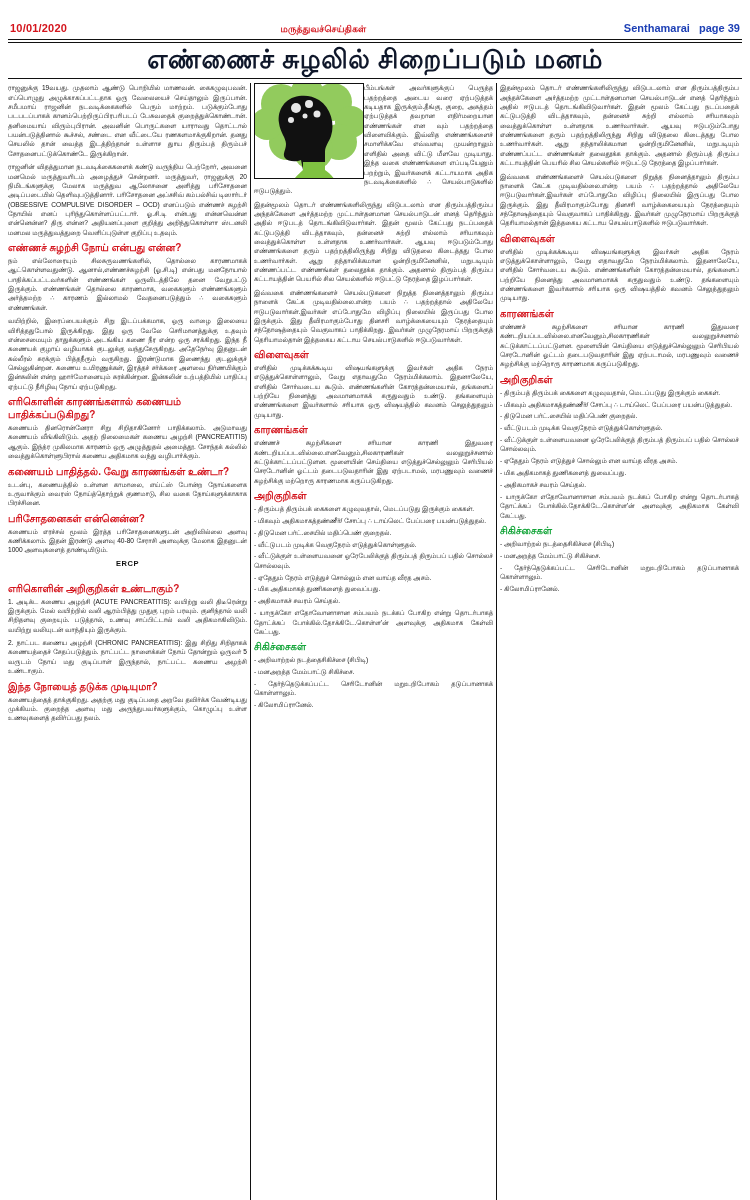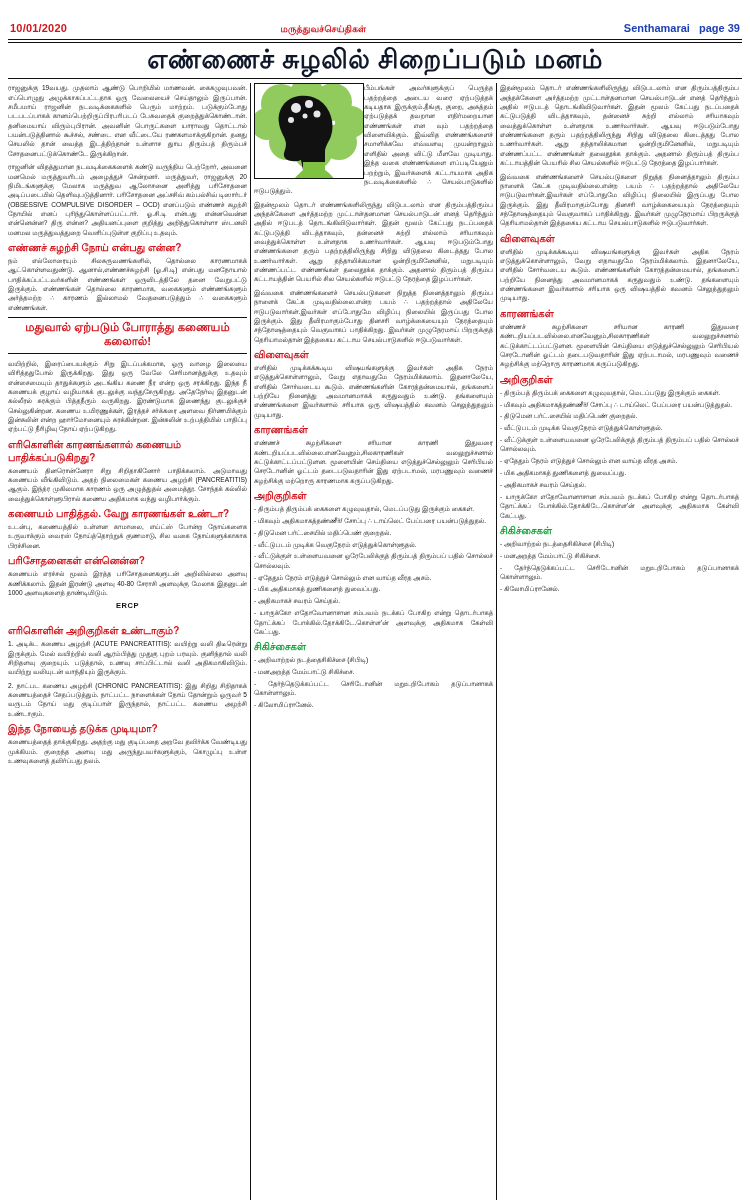--- a/index.html
+++ b/index.html
@@ -166,21 +166,20 @@
 
   <div class="cols">
 
     <div class="col">
       <p>ராஜனுக்கு 19வயது. முதலாம் ஆண்டு பொறியில் மாணவன். கைகழுவுபவன். எப்பொழுது அழுக்காகப்பட்டதாக ஒரு வேலையைச் செய்தாலும் இருப்பான். சமீபமாய் ராஜனின் நடவடிக்கைகளில் பெரும் மாற்றம். படுக்கும்போது படபடப்பாகக் கானம்பெற்றிருப்பிரபரிபடப் பேசுவதைக் குறைத்துக்கொண்டான். தனிமையாய் விரும்புபிரான். அவனின் பொருட்களை யாராவது தொட்டால் பயன்படுத்தினால் கூச்சல், சண்டை என வீட்டையே ரணகளமாக்குகிறான். தனது செயலில் தான் வைத்த இடத்திற்தான் உள்ளாச துாய திரும்பத் திரும்பச் சோதனைபட்டுக்கொண்டே இருக்கிறான்.</p>
       <p>ராஜனின் விதத்துமான நடவடிக்கைகளைக் கண்டு வருந்திய பெற்றோர், அவனை மனமெல் மருத்துவரிடம் அழைத்துச் சென்றனர். மருத்துவர், ராஜனுக்கு 20 நிமிடங்களுக்கு மேலாக மருத்துவ ஆலோசனை அளித்து பரிசோதனை அடிப்படையில் தெளிவுபடுத்தினார். பரிசோதனை அப்சசிவ் கம்பல்சிவ் டிஸார்டர் (OBSESSIVE COMPULSIVE DISORDER – OCD) எனப்படும் எண்ணச் சுழற்சி நோயில் எனப் புரிந்துகொள்ளப்பட்டார். ஓ.சி.டி என்பது என்னவென்ன என்னென்ன? திரு என்ன? அதியனப்புளை குறித்து அறிந்துகொள்ளா ஸ்டனலி மனமல மருத்துவத்துறை வெளிப்புடுள்ள குறிப்பு உதவும்.</p>
 
       <div class="subhead">எண்ணச் சுழற்சி நோய் என்பது என்ன?</div>
       <p>நம் எல்லோரையும் சிலசுருவணங்களில், தொல்லை காரணமாகக் ஆட்கொள்ளவதுண்டு. ஆனால்,எண்ணச்சுழற்சி (ஓ.சி.டி) என்பது மனநோயால் பாதிக்கப்பட்டவர்களின் எண்ணங்கள் ஒருவிடத்திலே தனை வேறுபட்டு இருக்கும். எண்ணங்கள் தொல்லை காரணமாக, வகைகளும் எண்ணங்களும் அர்த்தமற்ற ∴ காரணம் இல்லாமல் வேதனைபடுத்தும் ∴ வகைகளும் எண்ணங்கள்.</p>
 
-      <div class="banner">மதுவால் ஏற்படும் போராத்து கணையம் கலைால்!</div>
 
       <p>வயிற்றில், இரைப்பையக்கும் சிறு இடப்பக்கமாக, ஒரு வாழை இலையை விரித்ததுபோல் இருக்கிறது. இது ஒரு வேலே செரிமானத்துக்கு உதவும் என்சைமையும் தாதுக்களும் அடங்கிய கணை நீர என்ற ஒரு சரக்கிறது. இந்த நீ கணையக் குழாய் வழியாகக் குடலுக்கு வந்துசேருகிறது. அதேநேர்வு இதனுடன் கல்லீரல் சுரக்கும் பித்தநீரும் வருகிறது. இரண்டுமாக இணைந்து குடலுக்குச் செல்லுகின்றன. கணைய உயிரணுக்கள், இரத்தச் சர்க்கரை அளவை நிர்ணயிக்கும் இன்சுலின் என்ற ஹார்மோனையும் சுரக்கின்றன. இன்சுலின் உற்பத்தியில் பாதிப்பு ஏற்பட்டு நீரிழிவு நோய் ஏற்படுகிறது.</p>
 
       <div class="subhead">எரிகொளின் காரணங்களால் கணையம் பாதிக்கப்படுகிறது?</div>
       <p>கணையம் தினரொன்னேரா சிறு சிறிதாகினோர் பாதிக்கலாம். அடுமாவது கணையம் வீங்கிவிடும். அதற் நிலைமைகள் கணைய அழற்சி (PANCREATITIS) ஆகும். இந்த்ர முகிலமாக காரணம் ஒரு அழுத்துதல் அமைத்தூ. சோந்தக் கல்லில் வைத்துக்கொள்ளுபிரால் கணைய அதிகமாக வந்து வழிபார்க்கும்.</p>
 
       <div class="subhead">கணையம் பாதித்தல். வேறு காரணங்கள் உண்டா?</div>
       <p>உடன்பு, கணையத்தில் உள்ளன காமாலை, எய்ட்ஸ் போன்ற நோய்களைக உருவாக்கும் வைரஸ் நோய்த்தொற்றுக் குணமாடு, சில வகை நோய்களுக்காகாக பிரச்சினை.</p>
 
       <div class="subhead">பரிசோதனைகள் என்னென்ன?</div>

